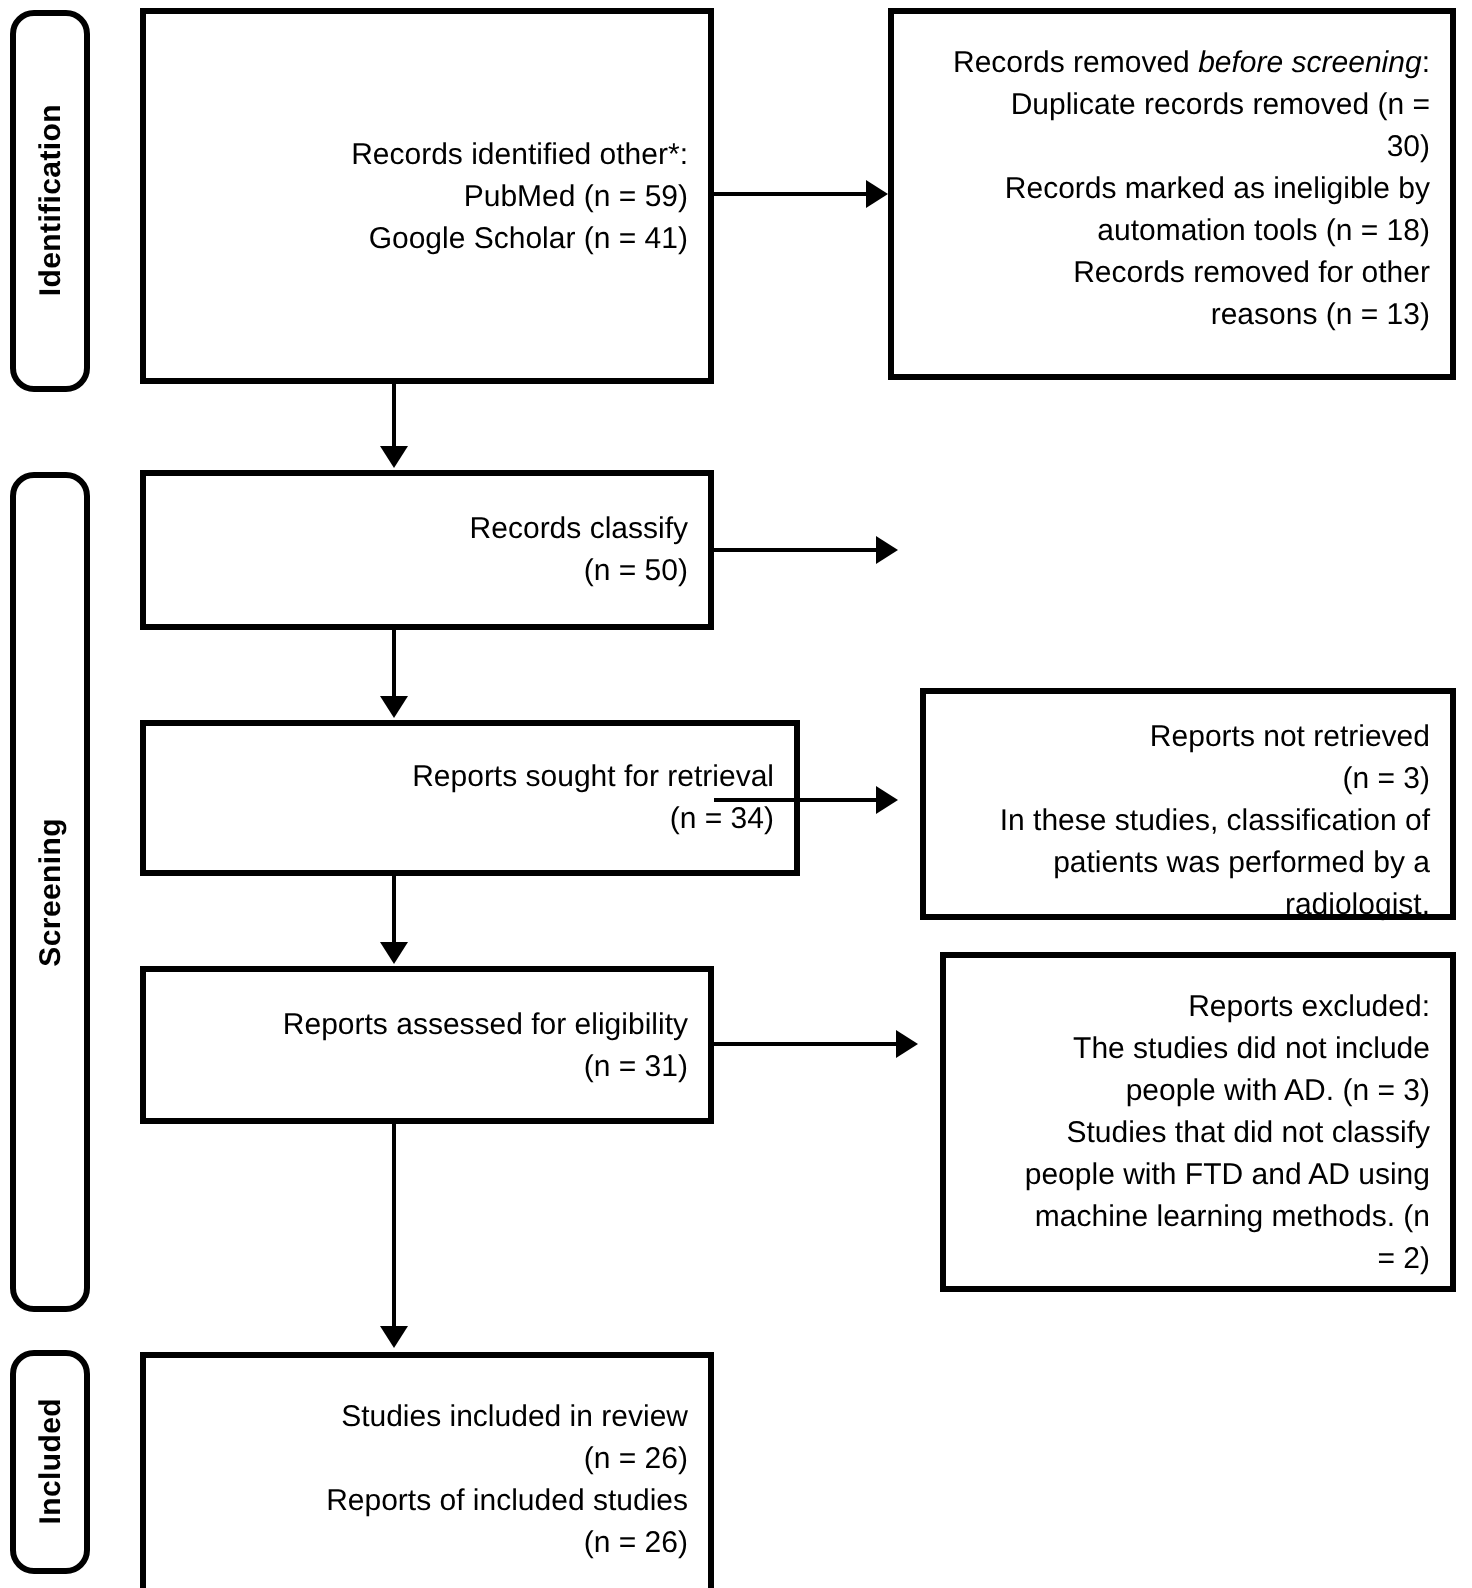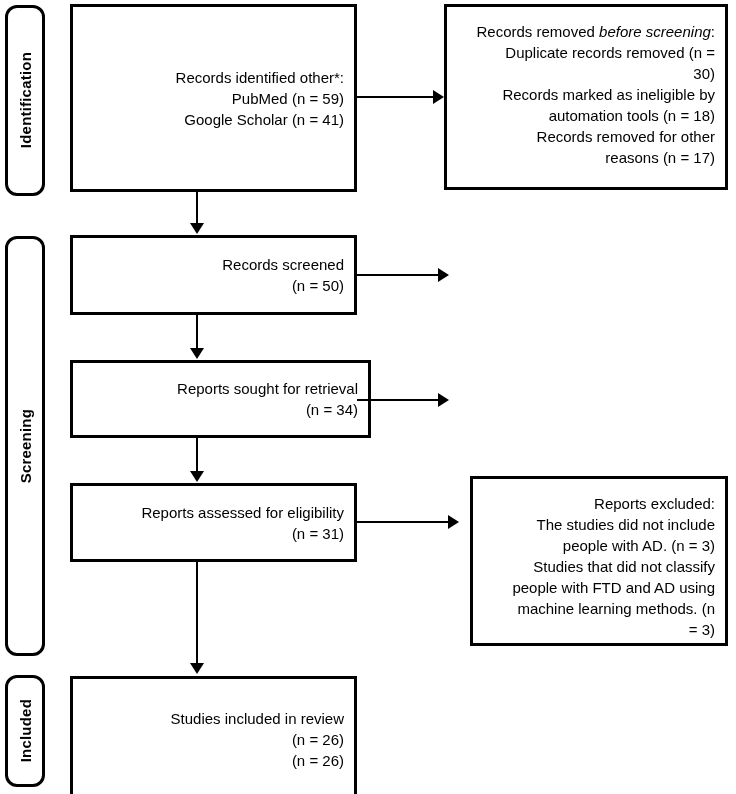--- a/index.html
+++ b/index.html
@@ -120,80 +120,88 @@
       <div class="line hang">PubMed (n = 59)</div>
       <div class="line hang">Google Scholar (n = 41)</div>
     </div>
   </div>
 
   <div class="box topalign" style="left:444px; top:4px; width:284px; height:186px;">
     <div class="box-inner" style="padding-top:14px;">
       <div class="line"><span>Records removed </span><span class="ital">before</span> <span class="ital">screening</span><span>:</span></div>
       <div class="line hang">Duplicate records removed (n = 30)</div>
       <div class="line hang">Records marked as ineligible by automation tools (n = 18)</div>
-      <div class="line hang">Records removed for other reasons (n = 17)</div>
+      <div class="line hang">Records removed for other reasons (n = 13)</div>
     </div>
   </div>
 
   <div class="hline" style="left:357px; top:96px; width:78px;"></div>
   <div class="arrow-right" style="left:433px; top:90px;"></div>
 
   <div class="vline" style="left:196px; top:192px; height:32px;"></div>
   <div class="arrow-down" style="left:190px; top:223px;"></div>
 
   <div class="box" style="left:70px; top:235px; width:287px; height:80px;">
     <div class="box-inner">
-      <div class="line">Records screened</div>
+      <div class="line">Records classify</div>
       <div class="line">(n = 50)</div>
     </div>
   </div>
 
 
   <div class="hline" style="left:357px; top:274px; width:83px;"></div>
   <div class="arrow-right" style="left:438px; top:268px;"></div>
 
   <div class="vline" style="left:196px; top:315px; height:33px;"></div>
   <div class="arrow-down" style="left:190px; top:348px;"></div>
 
-  <div class="box" style="left:70px; top:360px; width:301px; height:78px;">
+  <div class="box" style="left:70px; top:360px; width:330px; height:78px;">
     <div class="box-inner">
       <div class="line">Reports sought for retrieval</div>
       <div class="line">(n = 34)</div>
     </div>
   </div>
 
+  <div class="box topalign" style="left:460px; top:344px; width:268px; height:116px;">
+    <div class="box-inner" style="padding-top:11px;">
+      <div class="line">Reports not retrieved</div>
+      <div class="line">(n = 3)</div>
+      <div class="line hang">In these studies, classification of patients was performed by a radiologist.</div>
+    </div>
+  </div>
 
   <div class="hline" style="left:357px; top:399px; width:83px;"></div>
   <div class="arrow-right" style="left:438px; top:393px;"></div>
 
   <div class="vline" style="left:196px; top:438px; height:34px;"></div>
   <div class="arrow-down" style="left:190px; top:471px;"></div>
 
   <div class="box" style="left:70px; top:483px; width:287px; height:79px;">
     <div class="box-inner">
       <div class="line">Reports assessed for eligibility</div>
       <div class="line">(n = 31)</div>
     </div>
   </div>
 
   <div class="box topalign" style="left:470px; top:476px; width:258px; height:170px;">
     <div class="box-inner" style="padding-top:14px;">
       <div class="line">Reports excluded:</div>
       <div class="line hang">The studies did not include people with AD. (n = 3)</div>
-      <div class="line hang">Studies that did not classify people with FTD and AD using machine learning methods. (n = 3)</div>
+      <div class="line hang">Studies that did not classify people with FTD and AD using machine learning methods. (n = 2)</div>
     </div>
   </div>
 
   <div class="hline" style="left:357px; top:521px; width:93px;"></div>
   <div class="arrow-right" style="left:448px; top:515px;"></div>
 
   <div class="vline" style="left:196px; top:562px; height:102px;"></div>
   <div class="arrow-down" style="left:190px; top:663px;"></div>
 
   <div class="box" style="left:70px; top:676px; width:287px; height:127px;">
     <div class="box-inner">
       <div class="line">Studies included in review</div>
       <div class="line">(n = 26)</div>
+      <div class="line">Reports of included studies</div>
       <div class="line">(n = 26)</div>
     </div>
   </div>
 
 </div>
 
 </body></html>

